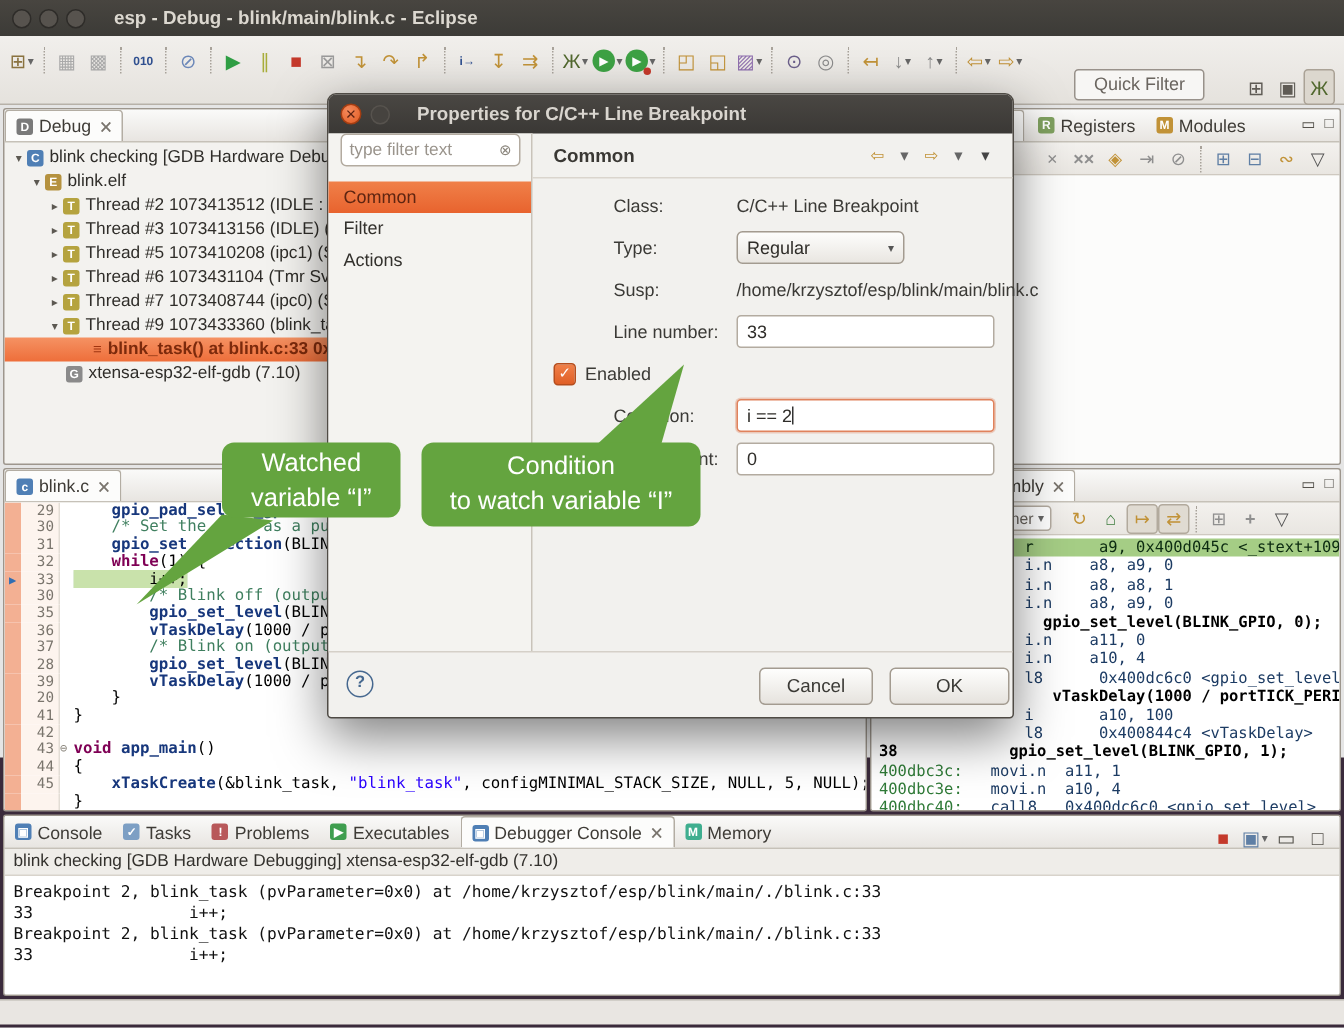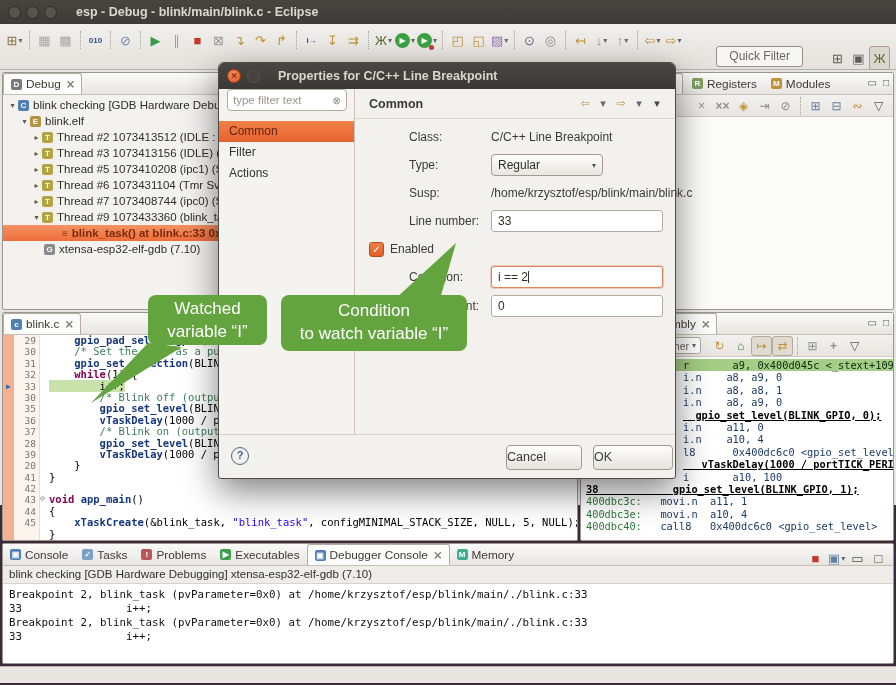--- a/index.html
+++ b/index.html
@@ -58,21 +58,21 @@
   .seg.c { color:#3f7f5f; }
   .seg.f { color:#17377c; font-weight:bold; }
   .seg.s { color:#2a00ff; }
 
   
   .ds-body { position:absolute; left:0; top:44px; right:0; bottom:0; background:#fff; overflow:hidden; padding-top:2px; }
   .ds-row { height:12.4px; line-height:12.4px; font-family:"DejaVu Sans Mono", monospace; font-size:10.3px; white-space:pre; color:#1c3b63; }
   .ds-row.padA { padding-left:102px; }
   .ds-row.padB { padding-left:5px; }
   .ds-row.hl { background:#a5cd85; color:#0b2a10; }
-  .ds-row .src { color:#000; font-weight:bold;text-decoration:underline; }
+  .ds-row .src { color:#000; font-weight:bold; }
   .ds-row .addr { color:#2f7a37; }
   .loccombo { display:inline-flex; align-items:center; justify-content:flex-end; width:112px; height:17px; margin-left:8px; background:#fff; border:1px solid #b3aba0; border-radius:3px; font-size:10.5px; color:#6a655f; padding:0 4px; gap:3px; }
   .loccombo .dd { font-size:8px; color:#666; }
 
   
   .cons-header { height:18px; background:#efede9; font-size:11.5px; color:#33312d; padding:2px 0 0 6px; border-bottom:1px solid #d8d3cb; }
   .cons-text { position:absolute; left:0; top:40px; right:0; bottom:0; background:#fff; padding:4px 6px; }
   .cons-line { font-family:"DejaVu Sans Mono", monospace; font-size:10.8px; line-height:14px; white-space:pre; color:#111; }
   .cons-right { position:absolute; right:4px; top:2px; display:flex; align-items:center; }
 
@@ -99,21 +99,21 @@
   .frow .val { font-size:12px; color:#3b3a36; }
   .tinput { width:218px; height:22px; background:#fff; border:1px solid #b3aba0; border-radius:3px; font-size:12px; color:#2f2d29; padding:0 6px; line-height:20px; }
   .tinput.focus { border:1px solid #e0825c; box-shadow:0 0 0 1px rgba(224,130,92,.35); }
   .caret { display:inline-block; width:1px; height:12px; background:#333; vertical-align:-2px; }
   .combo { display:inline-flex; align-items:center; width:112px; height:22px; background:linear-gradient(#fdfdfc,#e9e6e1); border:1px solid #a39b90; border-radius:4px; font-size:12px; color:#2f2d29; padding:0 6px; }
   .combo .cv { flex:1; }
   .combo .dd { font-size:8px; color:#555; }
   .checkbox { width:15px; height:15px; border-radius:3px; background:linear-gradient(#f08049,#e05f26); border:1px solid #b54d1d; color:#fff; font-size:10px; line-height:14px; text-align:center; margin-right:6px; }
   .dlg-footer { position:absolute; left:0; bottom:0; width:100%; height:44px; border-top:1px solid #d5d0c8; }
   .helpbtn { position:absolute; left:12px; top:12px; width:18px; height:18px; border:1.5px solid #46688f; border-radius:50%; color:#46688f; font-size:11px; font-weight:bold; text-align:center; line-height:15px; }
-  .btn { position:absolute; top:10px; height:25px; background:linear-gradient(#fefefd,#e6e3de); border:1px solid #a39b90; border-radius:4px; font-size:12.5px; color:#3b3a36; text-align:left; line-height:23px; }
+  .btn { position:absolute; top:10px; height:25px; background:linear-gradient(#fefefd,#e6e3de); border:1px solid #a39b90; border-radius:4px; font-size:12.5px; color:#3b3a36; text-align:center; line-height:23px; }
   .btn.cancel { left:287px; width:76px; }
   .btn.ok { left:374px; width:80px; }
 
   
   .callout { position:absolute; z-index:40; border-radius:8px; color:#fff; text-align:center; font-size:17px; line-height:23px; padding-top:2px; }
   .ctail { position:absolute; z-index:39; }
 
   .statusbar { position:absolute; left:0; top:666px; width:896px; height:17px; background:#e9e6e2; border-top:1px solid #bab5ad; }
 </style>
 </head>
@@ -529,20 +529,21 @@
         <div class="ds-row padA hl"><span class="insn">r       a9, 0x400d045c &lt;_stext+1092&gt;</span></div>
         <div class="ds-row padA"><span class="insn">i.n    a8, a9, 0</span></div>
         <div class="ds-row padA"><span class="insn">i.n    a8, a8, 1</span></div>
         <div class="ds-row padA"><span class="insn">i.n    a8, a9, 0</span></div>
         <div class="ds-row padA"><span class="src">  gpio_set_level(BLINK_GPIO, 0);</span></div>
         <div class="ds-row padA"><span class="insn">i.n    a11, 0</span></div>
         <div class="ds-row padA"><span class="insn">i.n    a10, 4</span></div>
         <div class="ds-row padA"><span class="insn">l8      0x400dc6c0 &lt;gpio_set_level&gt;</span></div>
         <div class="ds-row padA"><span class="src">   vTaskDelay(1000 / portTICK_PERI</span></div>
         <div class="ds-row padA"><span class="insn">i       a10, 100</span></div>
+        <div class="ds-row padA"><span class="insn">l8      0x400844c4 &lt;vTaskDelay&gt;</span></div>
         <div class="ds-row padB"><span class="src">38            gpio_set_level(BLINK_GPIO, 1);</span></div>
         <div class="ds-row padB"><span class="addr">400dbc3c:</span><span class="insn">   movi.n  a11, 1</span></div>
         <div class="ds-row padB"><span class="addr">400dbc3e:</span><span class="insn">   movi.n  a10, 4</span></div>
         <div class="ds-row padB"><span class="addr">400dbc40:</span><span class="insn">   call8   0x400dc6c0 &lt;gpio_set_level&gt;</span></div>
       </div>
   </div>
 
   <div class="panel" style="left:2px;top:543px;width:892px;height:121px;">
     <div class="tabrow" id="console-tabs">
         <span class="tab">

